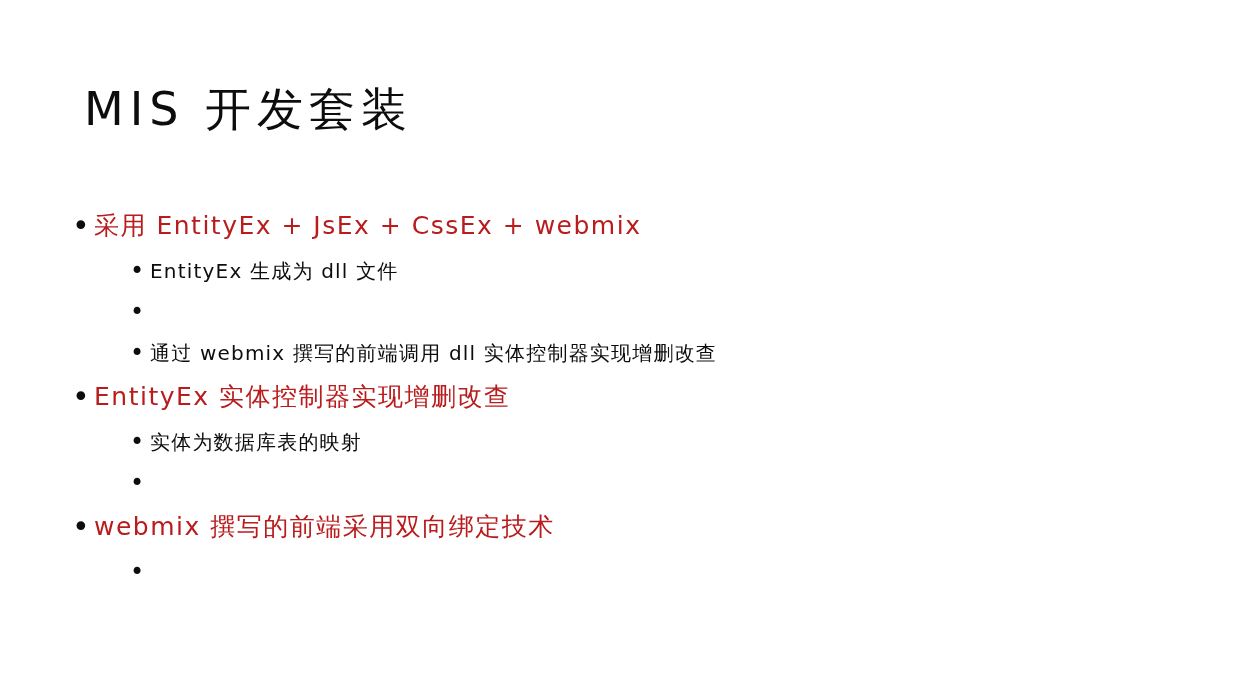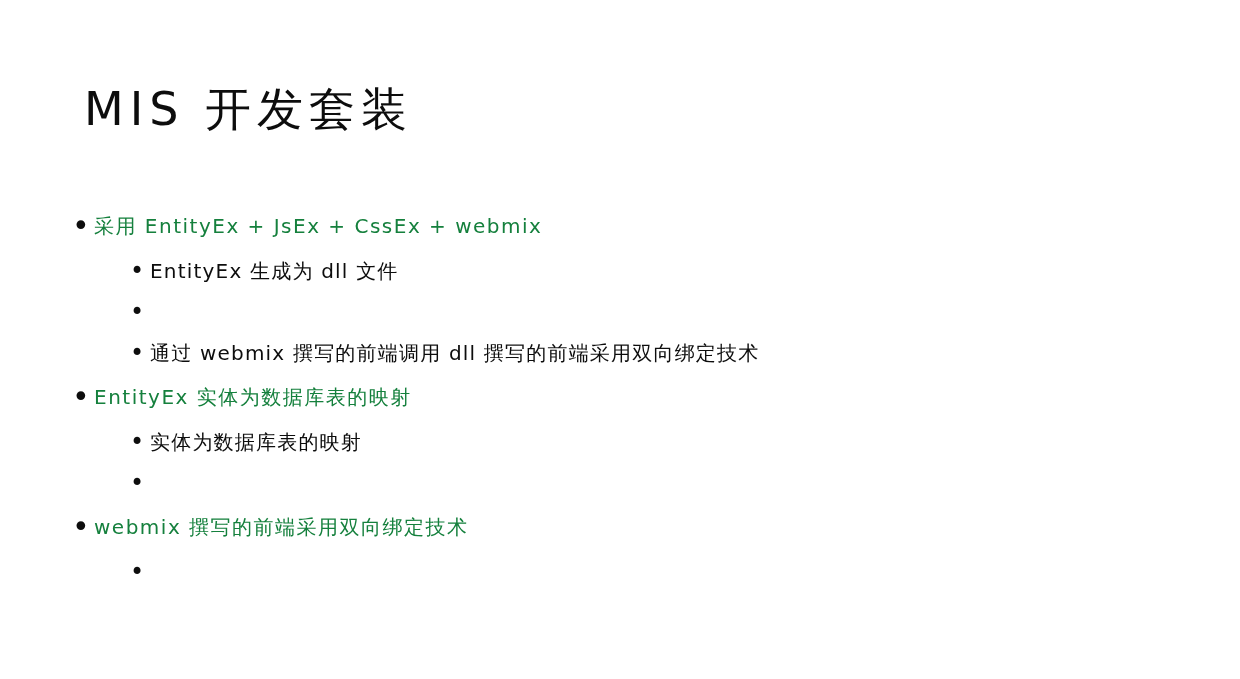--- a/index.html
+++ b/index.html
@@ -47,24 +47,24 @@
   }
   .lvl1 .bullet {
     width: 22px;
     flex: 0 0 22px;
     font-size: 30px;
     line-height: 44px;
     color: #0d0d0d;
     text-align: left;
   }
   .lvl1 .text {
-    font-size: 20px;
+    font-size: 25px;
     line-height: 44px;
     letter-spacing: 1.5px;
-    color: #15803d;
+    color: #b91c1c;
     white-space: nowrap;
   }
   .lvl2 {
     display: flex;
     align-items: flex-start;
     margin: 0 0 2px 0;
     padding-left: 58px;
   }
   .lvl2 .bullet {
     width: 20px;
@@ -100,28 +100,28 @@
       </div>
       <div class="lvl2">
         <span class="bullet">•</span>
         <span class="text">EntityEx 生成为 dll 文件</span>
       </div>
       <div class="lvl2">
         <span class="bullet">•</span>
       </div>
       <div class="lvl2">
         <span class="bullet">•</span>
-        <span class="text">通过 webmix 撰写的前端调用 dll 撰写的前端采用双向绑定技术</span>
+        <span class="text">通过 webmix 撰写的前端调用 dll 实体控制器实现增删改查</span>
       </div>
     </div>
 
     <div class="group">
       <div class="lvl1">
         <span class="bullet">•</span>
-        <span class="text">EntityEx 实体为数据库表的映射</span>
+        <span class="text">EntityEx 实体控制器实现增删改查</span>
       </div>
       <div class="lvl2">
         <span class="bullet">•</span>
         <span class="text">实体为数据库表的映射</span>
       </div>
       <div class="lvl2">
         <span class="bullet">•</span>
       </div>
     </div>
 

